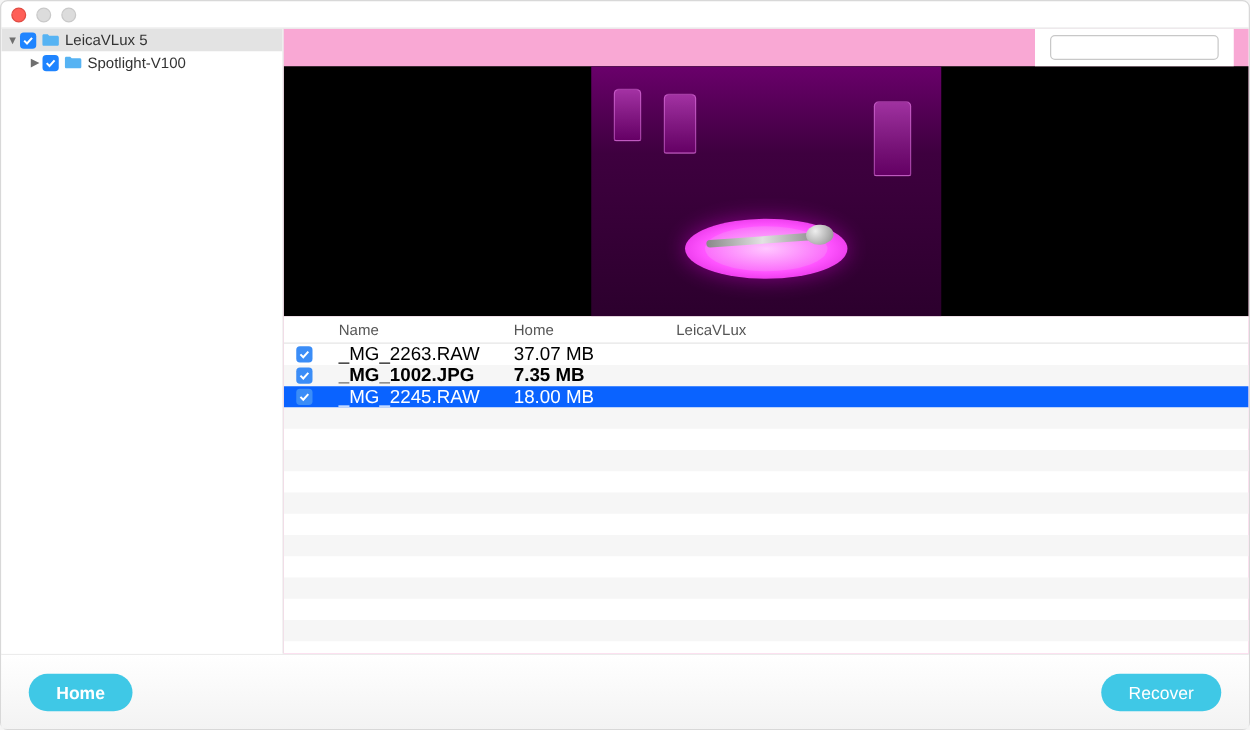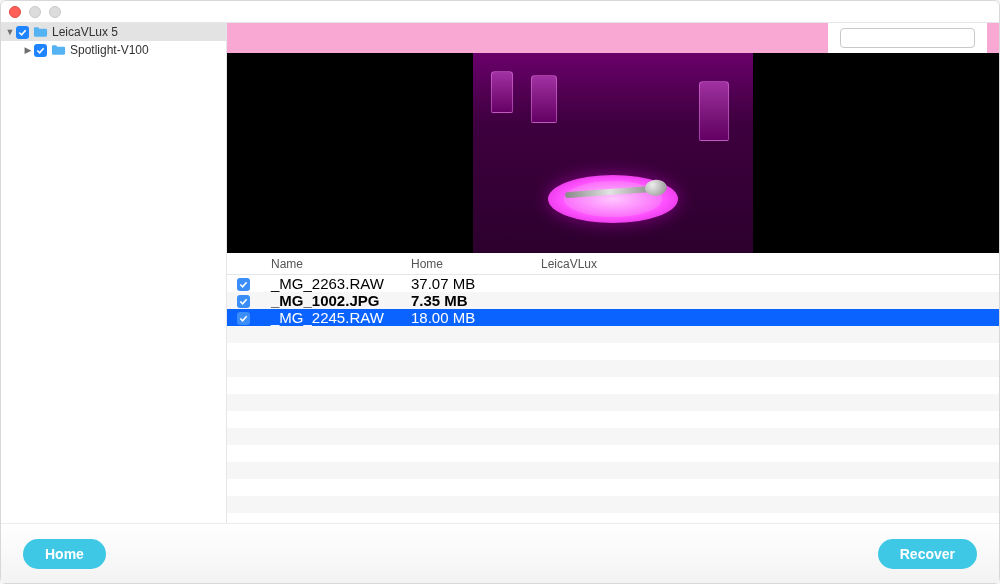--- a/index.html
+++ b/index.html
@@ -178,21 +178,21 @@
   background: #3fc8e6;
   color: #fff;
   border: none;
   height: 30px;
   padding: 0 22px;
   border-radius: 16px;
   font-size: 14px;
   font-weight: 600;
   cursor: pointer;
 }
-.pill-btn.recover { font-weight: 700; }
+.pill-btn.recover { font-weight: 400; }
 </style>
 </head>
 <body>
 
 <div class="window">
 
   <div class="titlebar">
     <div class="tl-dot tl-red"></div>
     <div class="tl-dot tl-gray1"></div>
     <div class="tl-dot tl-gray2"></div>

